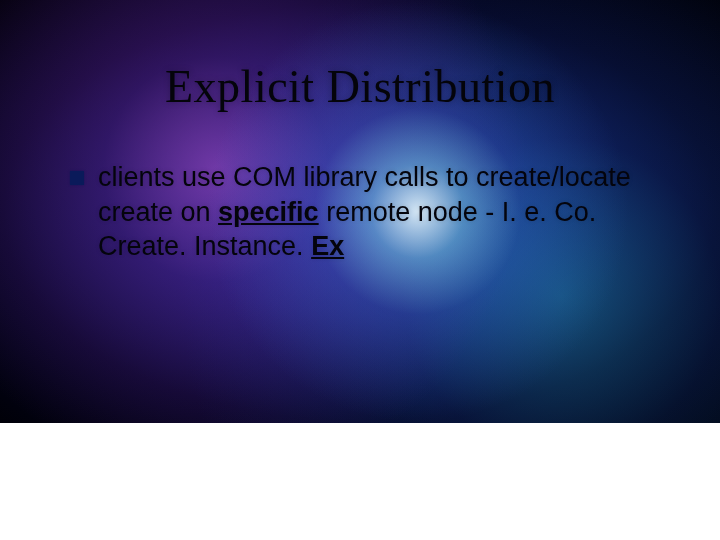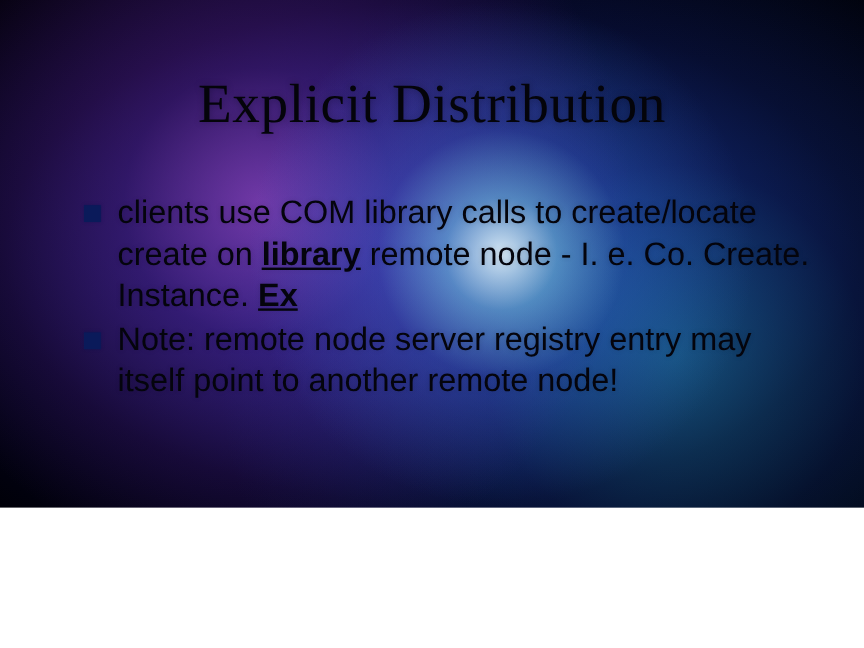--- a/index.html
+++ b/index.html
@@ -71,24 +71,20 @@
 <body>
 
 <div class="slide">
 
   <div class="title">Explicit Distribution</div>
 
   <div class="body">
 
     <div class="bullet-row">
       <div class="bullet-icon"></div>
-      <div class="bullet-text"><span>clients use COM library calls to create/locate create on </span><span class="bold ul">library</span><span> remote node  - I. e. Co. Create. Instance. </span><span class="bold ul">Ex</span><span></span></div>
+      <div class="bullet-text"><span>clients use COM library calls to create/locate create on </span><span class="bold ul">specific</span><span> remote node  - I. e. Co. Create. Instance. </span><span class="bold ul">Ex</span><span></span></div>
     </div>
 
 
-    <div class="bullet-row">
-      <div class="bullet-icon"></div>
-      <div class="bullet-text">Note: remote node server registry entry may itself point to another remote node!</div>
-    </div>
 
   </div>
 
 </div>
 
 </body></html>

